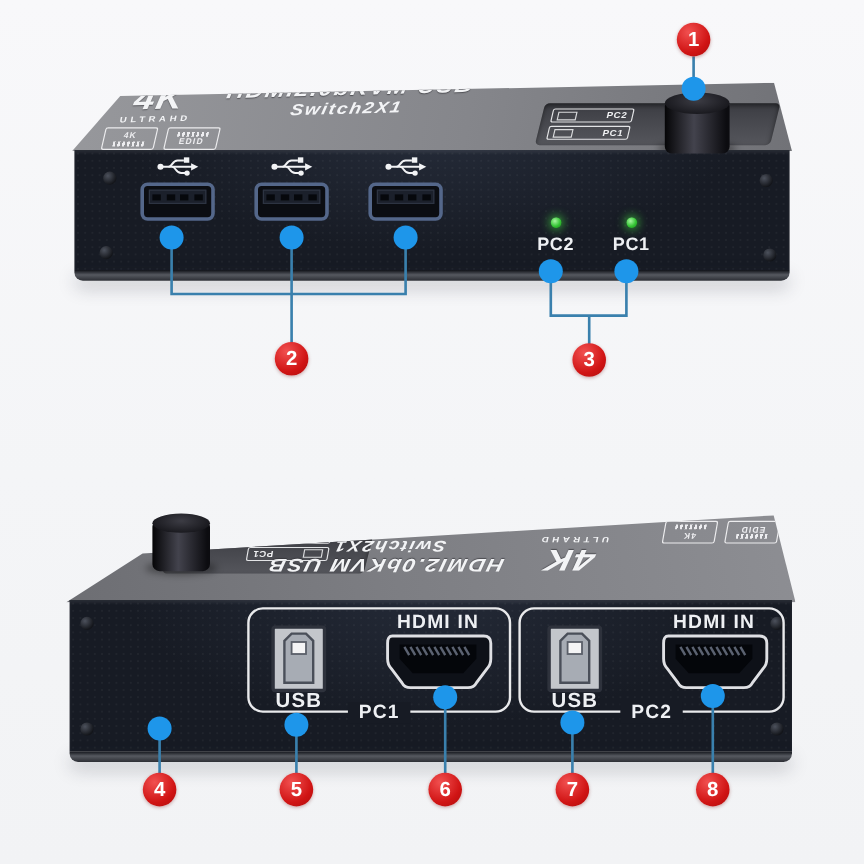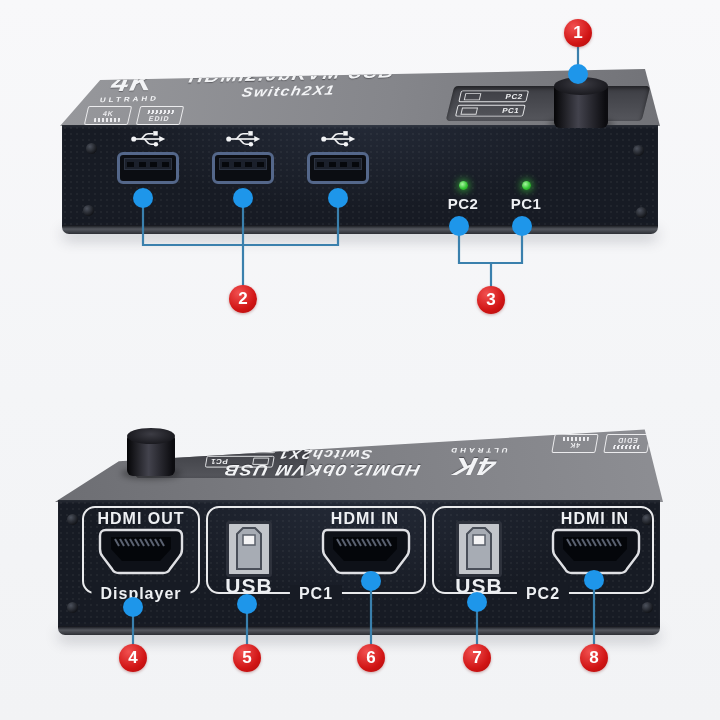--- a/index.html
+++ b/index.html
@@ -95,21 +95,21 @@
   
   .group{position:absolute;top:6px;height:88px;border:2px solid #e9eaec;border-radius:13px;box-sizing:border-box;}
   .g1{left:24px;width:118px;}
   .g2{left:148px;width:220px;}
   .g3{left:374px;width:222px;}
   .port-label{position:absolute;color:#eef0f3;font-size:16px;font-weight:800;letter-spacing:1px;
               white-space:nowrap;transform:translateX(-50%);}
   .caption{position:absolute;bottom:-11px;left:50%;transform:translateX(-50%);background:#171b24;
            padding:0 9px;color:#eef0f3;font-size:16px;font-weight:800;letter-spacing:1px;white-space:nowrap;}
   .portsvg{position:absolute;transform:translateX(-50%);}
-  .usb-b-label{position:absolute;top:66px;color:#eef0f3;font-size:21px;font-weight:800;
+  .usb-b-label{position:absolute;top:66px;color:#eef0f3;font-size:17px;font-weight:800;
                letter-spacing:1px;transform:translateX(-50%);}
   
   .connectors{position:absolute;left:0;top:0;z-index:8;}
   .callout{position:absolute;width:28px;height:28px;border-radius:50%;z-index:10;
            background:radial-gradient(circle at 35% 28%,#f15050,#d01414 62%,#ad0c0c);
            color:#fff;font-weight:700;font-size:17px;display:flex;align-items:center;justify-content:center;
            box-shadow:0 1px 3px rgba(120,20,20,.35);}
 </style>
 </head>
 <body>
@@ -272,40 +272,20 @@
       <div class="cap"></div>
       <div class="stem"></div>
     </div>
 
     <div class="face">
       <div class="screw" style="left:9px;top:14px"></div>
       <div class="screw" style="left:9px;top:102px"></div>
       <div class="screw" style="left:584px;top:14px"></div>
       <div class="screw" style="left:584px;top:102px"></div>
 
-      <div class="group g1">
-        <div class="port-label" style="left:50%;top:2px">HDMI OUT</div>
-        <svg class="portsvg" style="left:50%;top:20px" width="86" height="48" viewBox="0 0 86 48">
-          <path d="M8,2 H78 q6,0 6,6 v13 q0,5 -3,8 l-9,12 q-2,4 -7,4 H21 q-5,0 -7,-4 L5,29 q-3,-3 -3,-8 V8 q0,-6 6,-6 z" fill="#0e1118" stroke="#dfe0e4" stroke-width="2.4"></path>
-          <path d="M13,9 H73 V21 L62,33 H24 L13,21 z" fill="#04060a"></path>
-          <g stroke="#5b6271" stroke-width="2">
-            <line x1="17" y1="11" x2="21" y2="18"></line>
-              <line x1="22" y1="11" x2="26" y2="18"></line>
-            <line x1="27" y1="11" x2="31" y2="18"></line>
-              <line x1="32" y1="11" x2="36" y2="18"></line>
-            <line x1="37" y1="11" x2="41" y2="18"></line>
-              <line x1="42" y1="11" x2="46" y2="18"></line>
-            <line x1="47" y1="11" x2="51" y2="18"></line>
-              <line x1="52" y1="11" x2="56" y2="18"></line>
-            <line x1="57" y1="11" x2="61" y2="18"></line>
-              <line x1="62" y1="11" x2="66" y2="18"></line>
-          </g>
-        </svg>
-        <div class="caption">Displayer</div>
-      </div>
 
       <div class="group g2">
         <svg class="portsvg" style="left:41px;top:13px" width="46" height="56" viewBox="0 0 46 56">
           <rect x="1.5" y="1.5" width="43" height="53" rx="2" fill="#c3c6cb" stroke="#2e323c" stroke-width="3"></rect>
           <path d="M11,13 L17,7 H29 L35,13 V48 H11 z" fill="#a7acb4" stroke="#4a4f59" stroke-width="2"></path>
           <rect x="17" y="14" width="12" height="10" fill="#f4f4f5" stroke="#5a5f69" stroke-width="1.5"></rect>
         </svg>
         <div class="usb-b-label" style="left:41px">USB</div>
         <div class="port-label" style="left:157px;top:2px">HDMI IN</div>
         <svg class="portsvg" style="left:157px;top:20px" width="92" height="48" viewBox="0 0 92 48">

